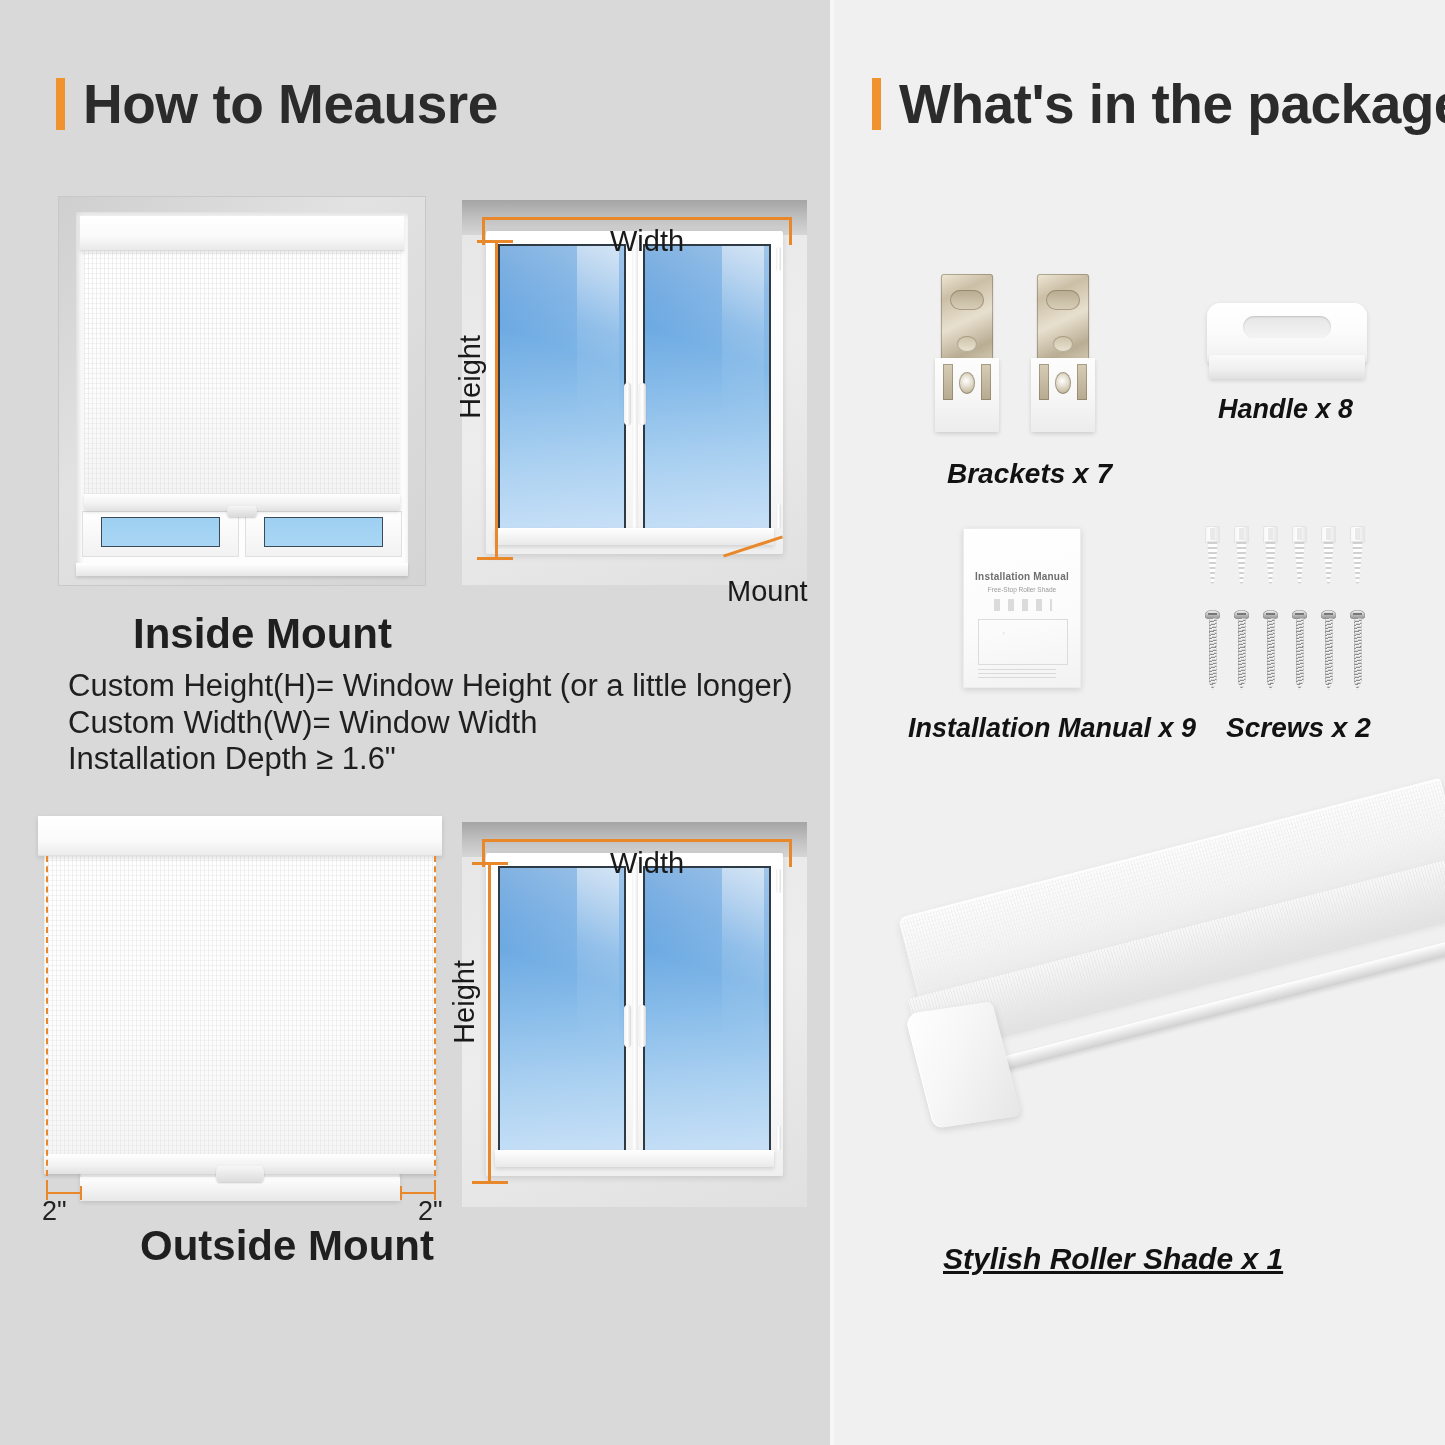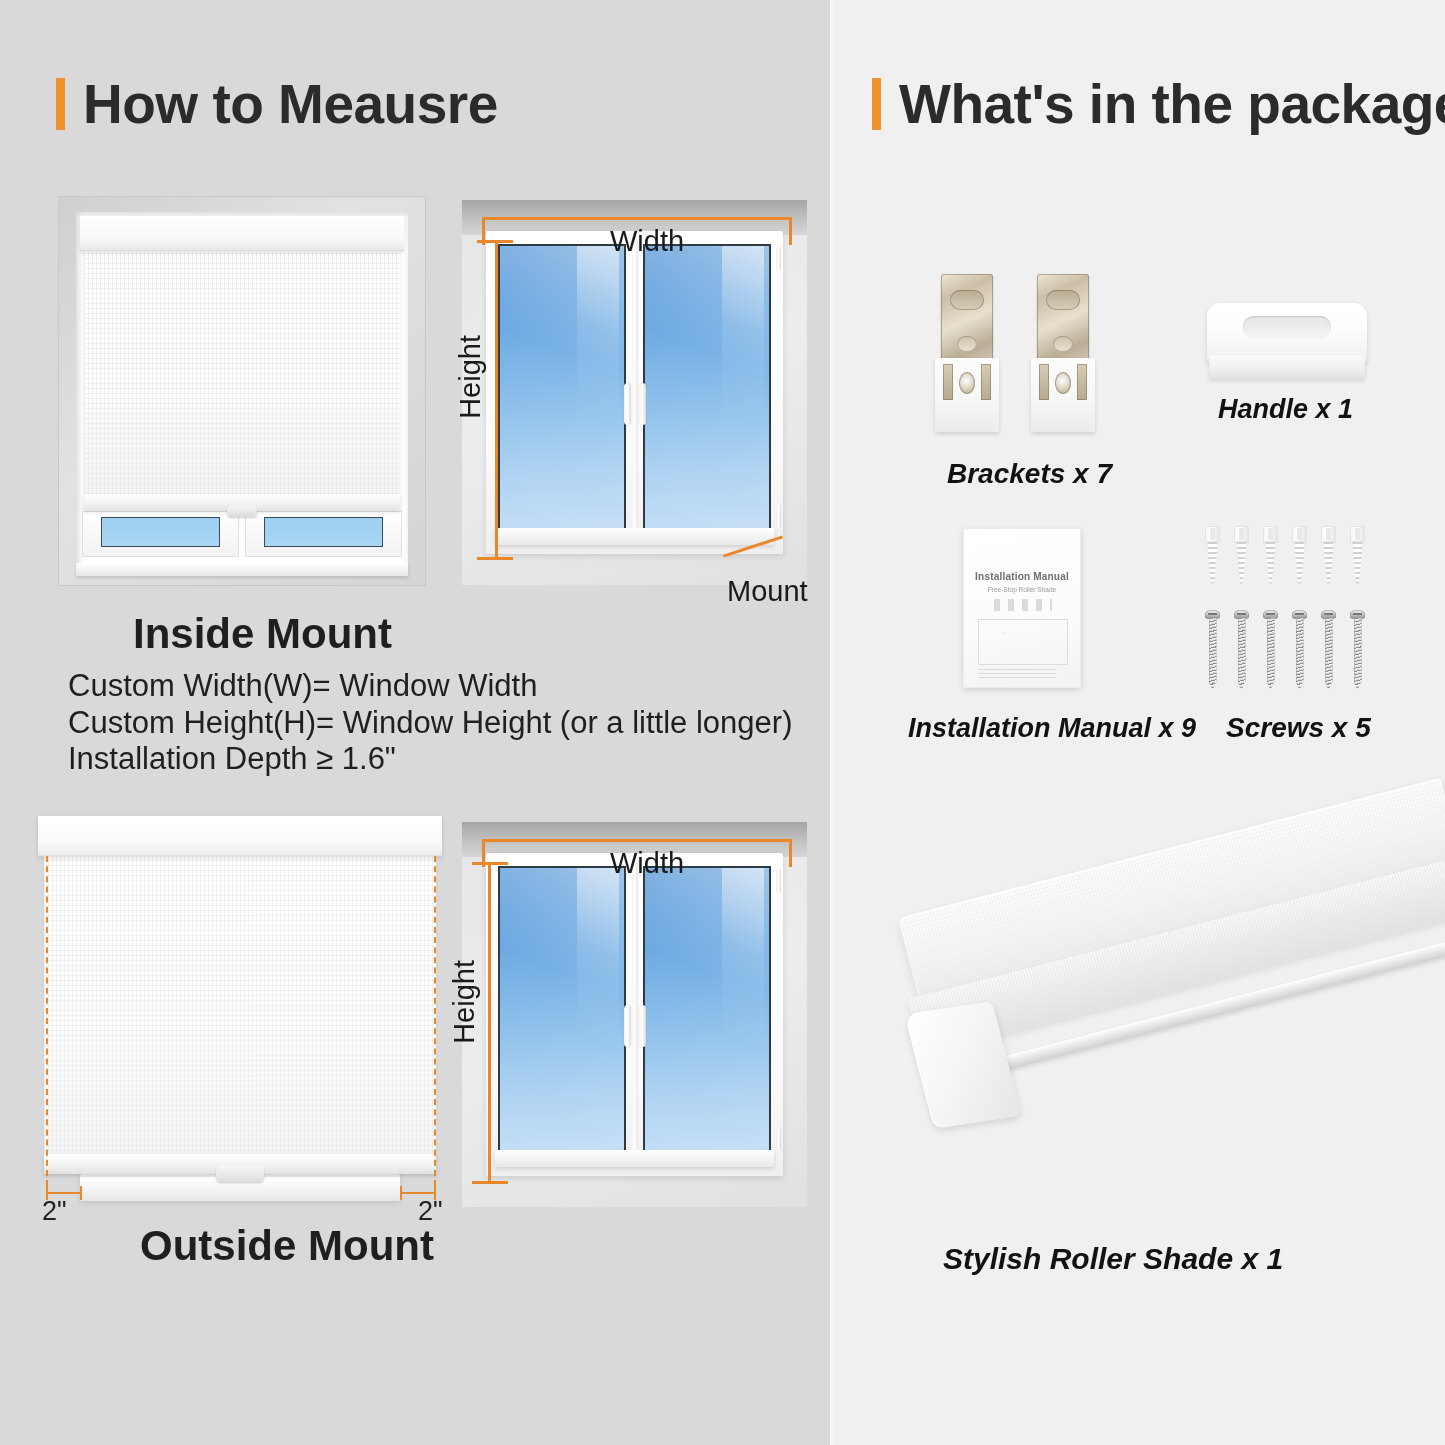--- a/index.html
+++ b/index.html
@@ -558,22 +558,22 @@
       <div class="mk mk-h" style="left:15px; top:357px; width:36px;"></div>
       <div class="mk mk-h" style="left:260px; top:345px; width:62px; transform:rotate(-18deg);"></div>
 
       <div class="dim-label" style="left:148px; top:25px;">Width</div>
       <div class="dim-label dim-vertical" style="left:-8px; top:135px;">Height</div>
       <div class="dim-label" style="left:265px; top:375px;">Mount</div>
     </div>
 
     <div class="mount-title" style="left:133px; top:610px;">Inside Mount</div>
     <div class="mount-lines" style="left:68px; top:668px;">
+      <div>Custom Height(H)= Window Height (or a little longer)</div>
       <div>Custom Width(W)= Window Width</div>
-      <div>Custom Height(H)= Window Height (or a little longer)</div>
       <div>Installation Depth ≥ 1.6"</div>
     </div>
 
     <div id="outside-block">
       <div id="outside-window-base">
         <div class="osash" style="left:4%; width:44%;"></div>
         <div class="osash" style="right:4%; width:44%;"></div>
         <div class="osill"></div>
       </div>
       <div id="outside-headrail"></div>
@@ -653,21 +653,21 @@
       </div>
     </div>
     <div class="pkg-label" style="left:117px; top:458px; font-size:28px;">Brackets x 7</div>
 
     <div id="handle-art" style="left:377px;">
       <div class="handle-body">
         <div class="handle-slot"></div>
       </div>
       <div class="handle-lip"></div>
     </div>
-    <div class="pkg-label" style="left:388px; top:394px; font-size:27px;">Handle x 1</div>
+    <div class="pkg-label" style="left:388px; top:394px; font-size:27px;">Handle x 8</div>
 
     <div id="manual-art" style="left:133px;">
       <div class="manual-page">
         <div class="manual-title">Installation Manual</div>
         <div class="manual-sub">Free-Stop Roller Shade</div>
         <div class="manual-icons"></div>
         <div class="manual-box"></div>
         <div class="manual-foot"></div>
       </div>
     </div>
@@ -717,23 +717,23 @@
         </div>
       <div class="screw" style="left:117px;">
           <div class="head"></div>
           <div class="shaft"></div>
         </div>
       <div class="screw" style="left:146px;">
           <div class="head"></div>
           <div class="shaft"></div>
         </div>
     </div>
-    <div class="pkg-label" style="left:396px; top:712px; font-size:28px;">Screws  x 5</div>
+    <div class="pkg-label" style="left:396px; top:712px; font-size:28px;">Screws  x 2</div>
 
     <div id="roller-art" style="left:55px;">
       <div class="roller-tube"></div>
       <div class="roller-fabric-roll"></div>
       <div class="roller-rail"></div>
       <div class="roller-endcap"></div>
     </div>
-    <div class="pkg-label" style="left:113px; top:1242px; font-size:30px;">Stylish Roller Shade x 1</div>
+    <div class="pkg-label" style="left:113px; top:1242px; font-size:30px;text-decoration:underline;">Stylish Roller Shade x 1</div>
   </div>
 </div>
 
 </body></html>

